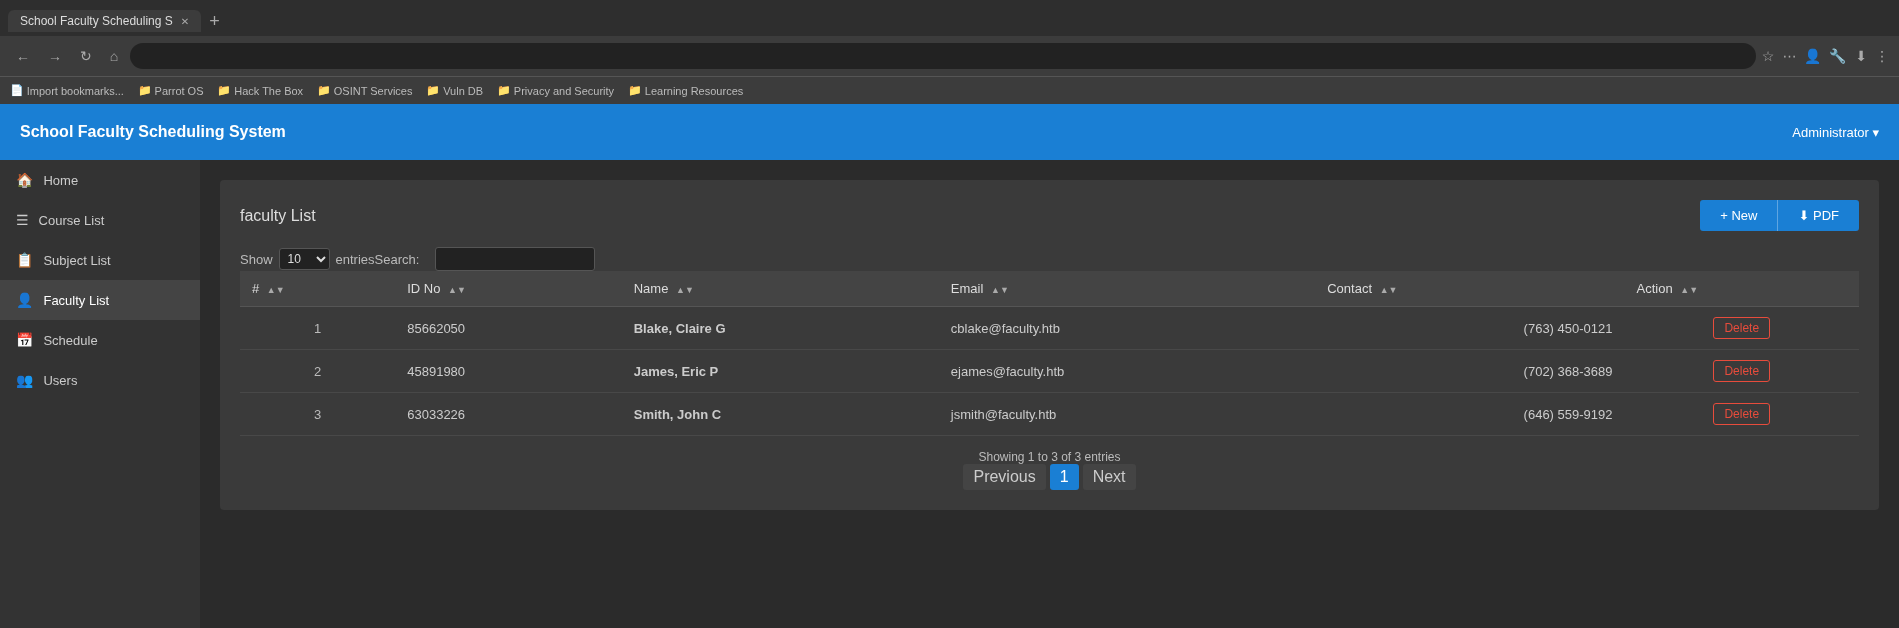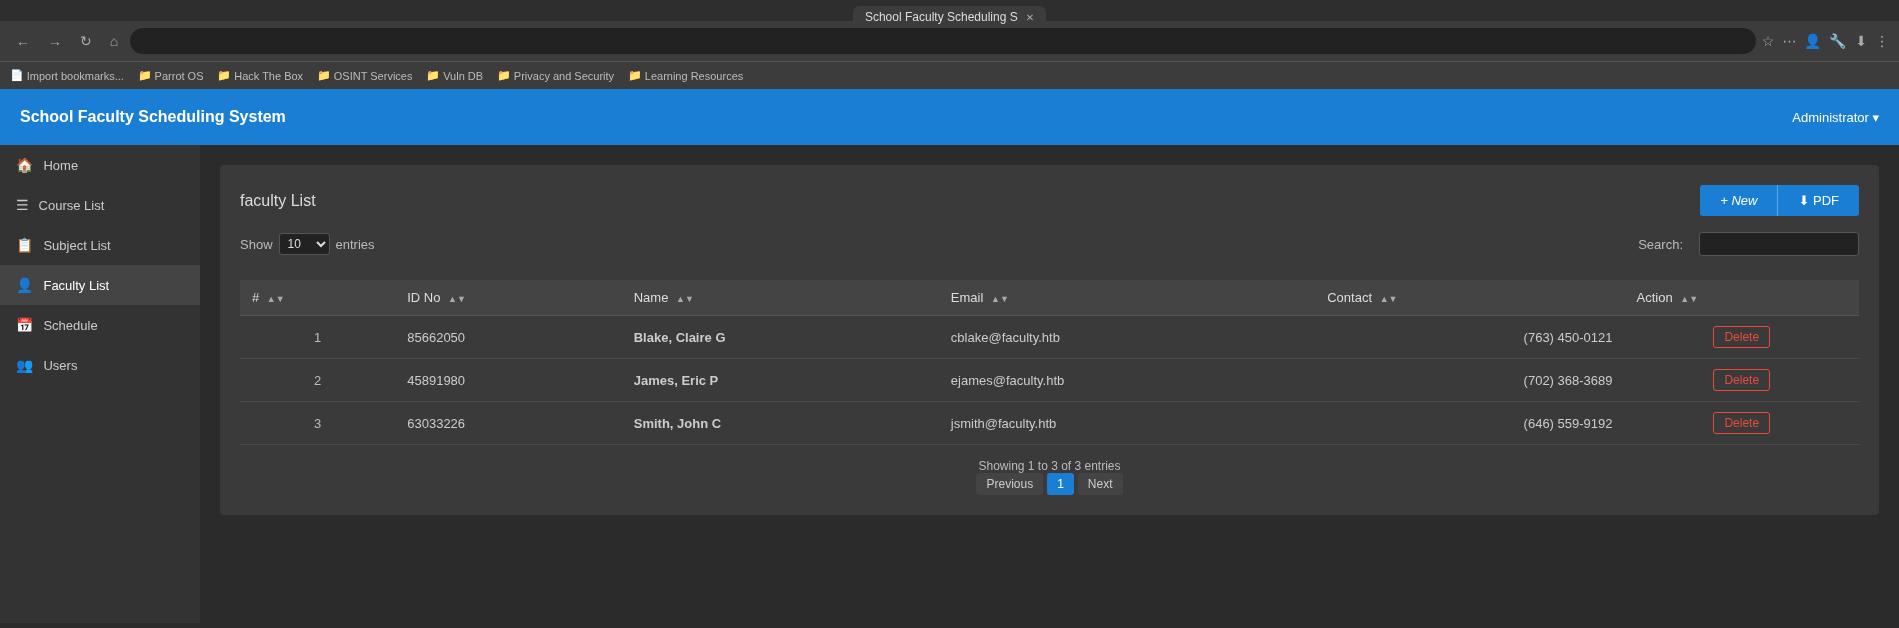--- a/index.html
+++ b/index.html
@@ -1,20 +1,20 @@
 <!DOCTYPE html>
 <html><head>
   <meta charset="utf-8">
   <style>
     * { margin: 0; padding: 0; box-sizing: border-box; }
     body { font-family: Arial, sans-serif; background: #2b2b2b; color: #ccc; font-size: 13px; }
 
     
     .browser-chrome { background: #3c3c3c; }
-    .browser-tab-bar { display: flex; align-items: center; padding: 6px 8px 0; background: #2e2e2e; height: 21px; flex-direction: column; }
+    .browser-tab-bar { display: flex; align-items: center; padding: 6px 8px 0; background: #2e2e2e; height: 36px; }
     .browser-tab { display: flex; align-items: center; background: #3c3c3c; border-radius: 6px 6px 0 0; padding: 4px 12px; font-size: 12px; color: #ddd; max-width: 220px; gap: 8px; }
     .browser-tab .tab-close { font-size: 10px; color: #aaa; cursor: pointer; }
     .browser-tab-new { background: none; border: none; color: #aaa; font-size: 18px; padding: 0 8px; cursor: pointer; }
     .browser-controls { display: flex; align-items: center; gap: 6px; padding: 6px 10px; background: #3c3c3c; height: 40px; }
     .browser-nav-btn { background: none; border: none; color: #aaa; font-size: 14px; cursor: pointer; padding: 2px 6px; border-radius: 3px; }
     .browser-address-bar { flex: 1; background: #222; border: none; border-radius: 16px; padding: 4px 14px; color: #ddd; font-size: 12px; height: 26px; }
     .browser-icons { display: flex; align-items: center; gap: 8px; color: #aaa; font-size: 14px; }
     .bookmarks-bar { background: #3c3c3c; padding: 4px 10px; display: flex; align-items: center; gap: 14px; font-size: 11px; color: #bbb; border-top: 1px solid #555; height: 28px; }
     .bookmark-item { display: flex; align-items: center; gap: 3px; cursor: pointer; white-space: nowrap; }
 
@@ -33,44 +33,44 @@
     .sidebar-item .icon { font-size: 14px; }
 
     
     .main-content { flex: 1; padding: 20px; background: #2b2b2b; }
     .content-card { background: #3a3a3a; border-radius: 4px; padding: 20px; }
 
     
     .card-header { display: flex; align-items: center; justify-content: space-between; margin-bottom: 16px; }
     .card-title { font-size: 16px; color: #ddd; font-weight: normal; }
     .header-buttons { display: flex; gap: 0; }
-    .btn-new { background: #1a7fd4; color: white; border: none; padding: 8px 20px; cursor: pointer; font-size: 13px; border-radius: 3px 0 0 3px; font-style: italic; }
+    .btn-new { background: #1a7fd4; color: white; border: none; padding: 8px 20px; cursor: pointer; font-size: 13px; border-radius: 3px 0 0 3px; }
     .btn-pdf { background: #1a7fd4; color: white; border: none; padding: 8px 20px; cursor: pointer; font-size: 13px; border-radius: 0 3px 3px 0; border-left: 1px solid rgba(255,255,255,0.3); }
 
     
-    .table-controls { display: flex; align-items: center; justify-content: space-between; margin-bottom: 24px; }
+    .table-controls { display: flex; align-items: center; justify-content: flex-start; margin-bottom: 0; }
     .show-entries { display: flex; align-items: center; gap: 6px; color: #bbb; }
     .entries-select { background: #222; color: #ddd; border: 1px solid #555; padding: 2px 4px; border-radius: 3px; font-size: 12px; }
     .search-box { display: flex; align-items: center; gap: 16px; color: #bbb; }
     .search-input { background: #222; color: #ddd; border: 1px solid #555; padding: 4px 8px; border-radius: 3px; font-size: 12px; width: 160px; }
 
     
     .data-table { width: 100%; border-collapse: collapse; font-size: 13px; }
     .data-table thead tr { background: #444; }
     .data-table th { padding: 10px 12px; text-align: left; color: #ddd; font-weight: normal; border-bottom: 1px solid #555; cursor: pointer; white-space: nowrap; }
     .data-table th .sort-icons { font-size: 9px; margin-left: 4px; color: #aaa; }
     .data-table tbody tr { border-bottom: 1px solid #484848; }
     .data-table td { padding: 10px 12px; color: #ccc; }
     .data-table td.num { text-align: center; color: #bbb; }
     .btn-delete { background: none; color: #e74c3c; border: 1px solid #e74c3c; padding: 3px 10px; border-radius: 3px; cursor: pointer; font-size: 12px; }
 
     
     .table-footer { display: flex; align-items: center; justify-content: space-between; margin-top: 14px; color: #bbb; font-size: 12px; flex-direction: column; }
     .pagination { display: flex; align-items: center; gap: 4px; }
-    .page-btn { background: #444; color: #ccc; border: none; padding: 4px 10px; cursor: pointer; border-radius: 3px; font-size: 12px; }
+    .page-btn { background: #444; color: #ccc; border: none; padding: 4px 10px; cursor: pointer; border-radius: 3px; font-size: 16px; }
     .page-btn.active { background: #1a7fd4; color: white; }
   </style>
 </head>
 <body>
 
 <div class="browser-chrome">
   <div class="browser-tab-bar">
     <div class="browser-tab">
       <span>School Faculty Scheduling S</span>
       <span class="tab-close">✕</span>

